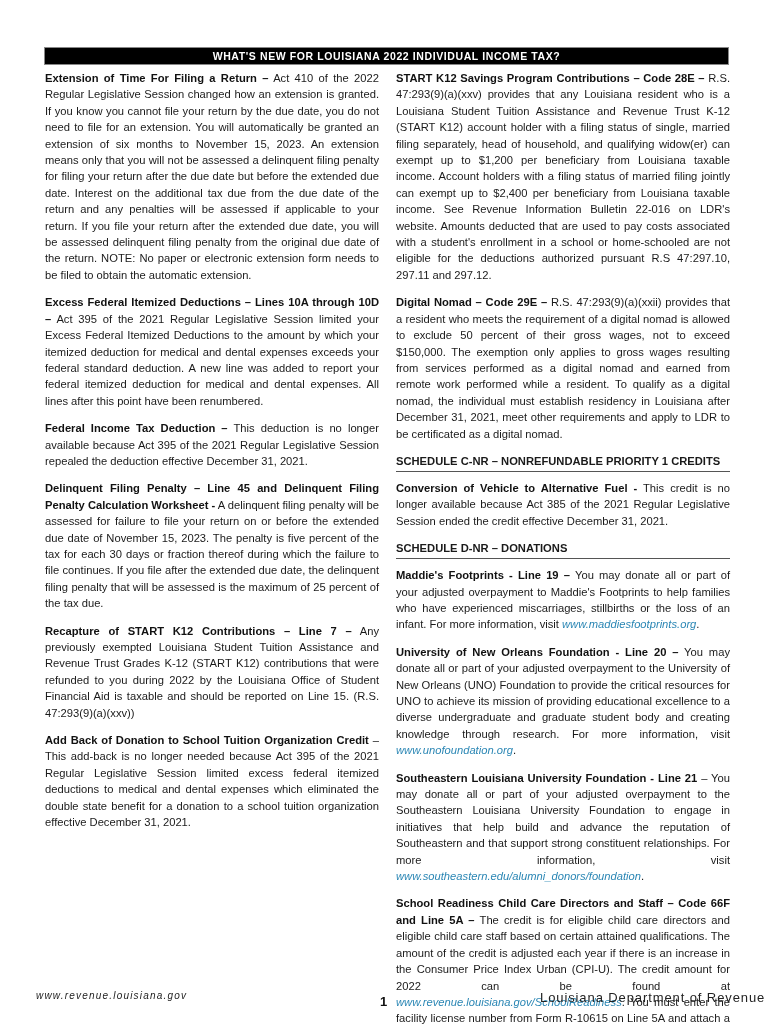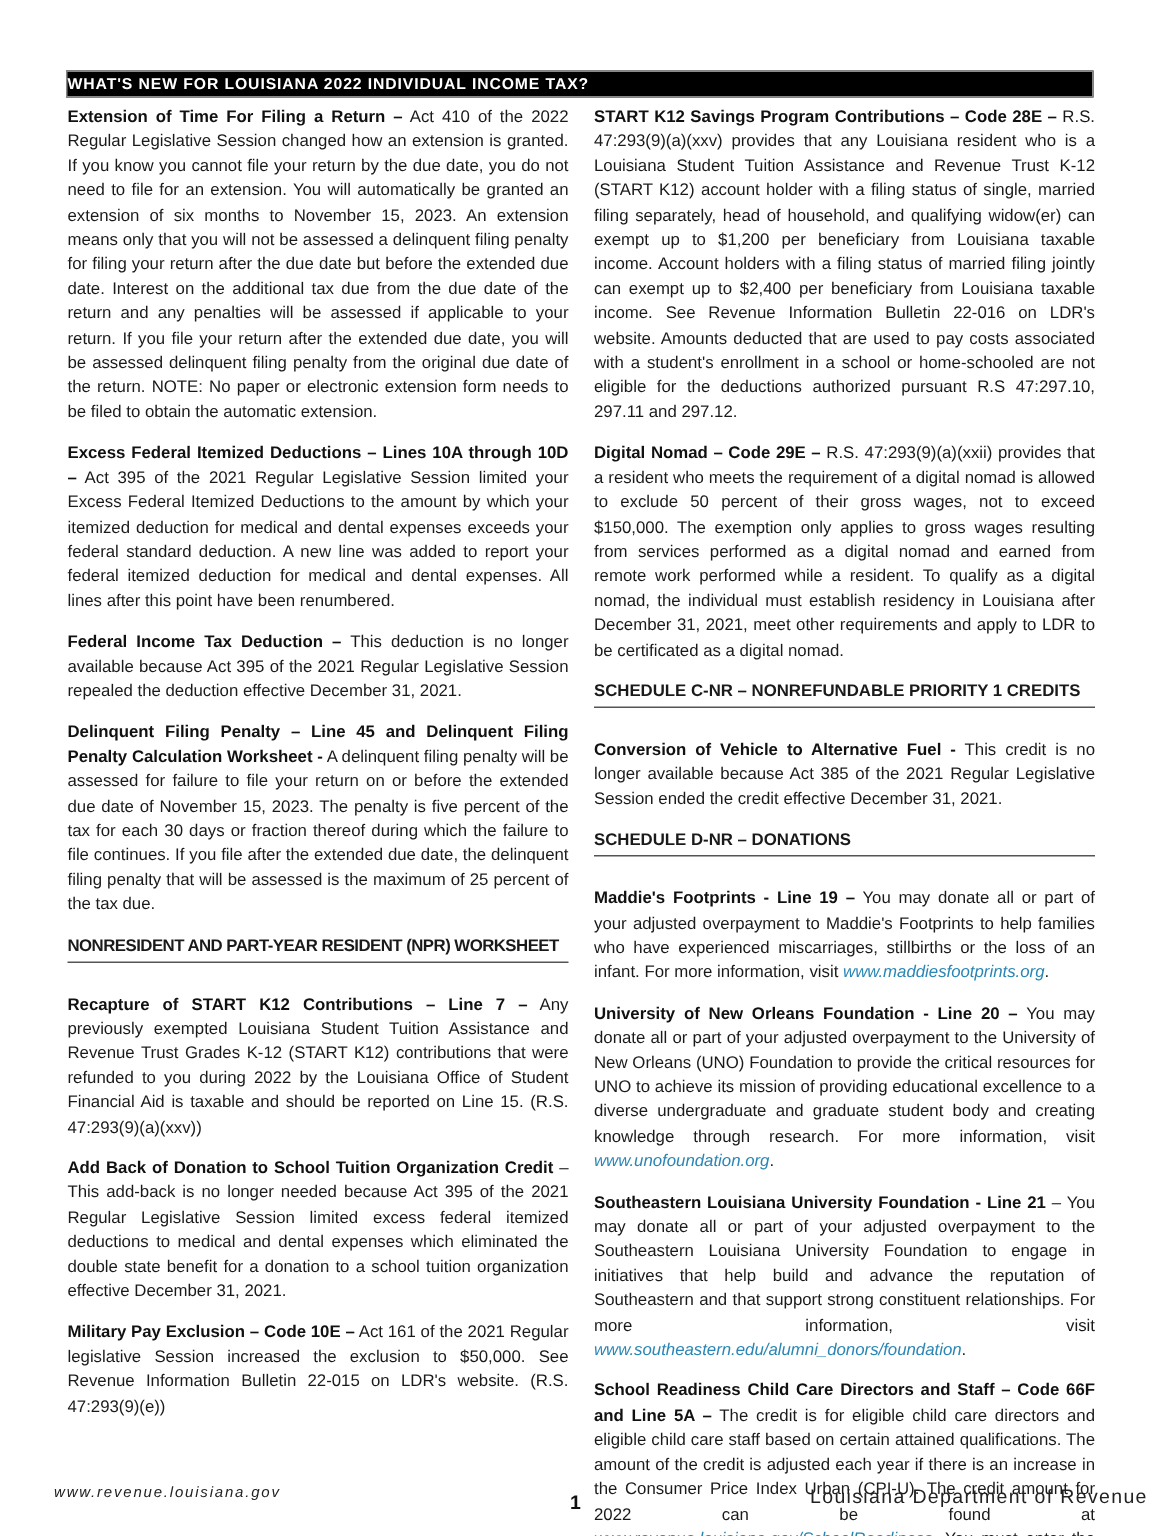--- a/index.html
+++ b/index.html
@@ -2,35 +2,35 @@
 <html><head>
   <meta charset="utf-8">
   <style>
     html, body { margin: 0; padding: 0; background: #ffffff; }
     body {
       width: 770px; height: 1024px; position: relative; overflow: hidden;
       font-family: "Liberation Sans", sans-serif; color: #1a1a1a;
     }
     .banner {
       position: absolute; left: 44px; top: 47px; width: 683px; height: 16px;
-      background: #000; color: #fff; 
+      background: #000; color: #fff; text-align: center;
       font-weight: bold; font-size: 10.5px; line-height: 16px; letter-spacing: 0.6px;
       border: 1px solid #888;
     }
     .col {
       position: absolute; top: 70px; width: 334px;
       font-size: 11.2px; line-height: 16.4px; text-align: justify;
     }
     .col.left { left: 45px; }
     .col.right { left: 396px; }
     .para { margin: 0 0 11px 0; }
     .para b { font-weight: bold; color: #111; }
     .sec-head {
       font-weight: bold; font-size: 11.2px; line-height: 16px;
-      border-bottom: 1.5px solid #555; padding-bottom: 2px; margin: 0 0 20px 0;
+      border-bottom: 1.5px solid #555; padding-bottom: 2px; margin: 0 0 8px 0;
       text-align: left; white-space: nowrap;
     }
     .sec-head.narrow { letter-spacing: -0.35px; }
     a.link { color: #2a86b4; font-style: italic; }
     .footer-left {
       position: absolute; left: 36px; top: 990px; font-size: 10px; font-style: italic;
       letter-spacing: 1.2px; color: #222;
     }
     .footer-center {
       position: absolute; left: 380px; top: 994px; font-size: 13px; font-weight: bold; color: #111;
@@ -43,24 +43,22 @@
 <body>
 
 <div class="banner">WHAT'S NEW FOR LOUISIANA 2022 INDIVIDUAL INCOME TAX?</div>
 
 <div class="col left">
   <p class="para"><b>Extension of Time For Filing a Return –</b><span> Act 410 of the 2022 Regular Legislative Session changed how an extension is granted. If you know you cannot file your return by the due date, you do not need to file for an extension. You will automatically be granted an extension of six months to November 15, 2023. An extension means only that you will not be assessed a delinquent filing penalty for filing your return after the due date but before the extended due date. Interest on the additional tax due from the due date of the return and any penalties will be assessed if applicable to your return. If you file your return after the extended due date, you will be assessed delinquent filing penalty from the original due date of the return. NOTE: No paper or electronic extension form needs to be filed to obtain the automatic extension.</span></p>
   <p class="para"><b>Excess Federal Itemized Deductions – Lines 10A through 10D –</b><span> Act 395 of the 2021 Regular Legislative Session limited your Excess Federal Itemized Deductions to the amount by which your itemized deduction for medical and dental expenses exceeds your federal standard deduction. A new line was added to report your federal itemized deduction for medical and dental expenses. All lines after this point have been renumbered.</span></p>
   <p class="para"><b>Federal Income Tax Deduction –</b><span> This deduction is no longer available because Act 395 of the 2021 Regular Legislative Session repealed the deduction effective December 31, 2021.</span></p>
   <p class="para"><b>Delinquent Filing Penalty – Line 45 and Delinquent Filing Penalty Calculation Worksheet -</b><span> A delinquent filing penalty will be assessed for failure to file your return on or before the extended due date of November 15, 2023. The penalty is five percent of the tax for each 30 days or fraction thereof during which the failure to file continues. If you file after the extended due date, the delinquent filing penalty that will be assessed is the maximum of 25 percent of the tax due.</span></p>
 
-  <div class="sec-head narrow">NONRESIDENT AND PART-YEAR RESIDENT (NPR) WORKSHEET</div>
   <p class="para"><b>Recapture of START K12 Contributions – Line 7 –</b><span> Any previously exempted Louisiana Student Tuition Assistance and Revenue Trust Grades K-12 (START K12) contributions that were refunded to you during 2022 by the Louisiana Office of Student Financial Aid is taxable and should be reported on Line 15. (R.S. 47:293(9)(a)(xxv))</span></p>
   <p class="para"><b>Add Back of Donation to School Tuition Organization Credit</b><span> – This add-back is no longer needed because Act 395 of the 2021 Regular Legislative Session limited excess federal itemized deductions to medical and dental expenses which eliminated the double state benefit for a donation to a school tuition organization effective December 31, 2021.</span></p>
-  <p class="para"><b>Military Pay Exclusion – Code 10E –</b><span> Act 161 of the 2021 Regular legislative Session increased the exclusion to $50,000. See Revenue Information Bulletin 22-015 on LDR's website. (R.S. 47:293(9)(e))</span></p>
 </div>
 
 <div class="col right">
   <p class="para"><b>START K12 Savings Program Contributions – Code 28E –</b><span> R.S. 47:293(9)(a)(xxv) provides that any Louisiana resident who is a Louisiana Student Tuition Assistance and Revenue Trust K-12 (START K12) account holder with a filing status of single, married filing separately, head of household, and qualifying widow(er) can exempt up to $1,200 per beneficiary from Louisiana taxable income. Account holders with a filing status of married filing jointly can exempt up to $2,400 per beneficiary from Louisiana taxable income. See Revenue Information Bulletin 22-016 on LDR's website. Amounts deducted that are used to pay costs associated with a student's enrollment in a school or home-schooled are not eligible for the deductions authorized pursuant R.S 47:297.10, 297.11 and 297.12.</span></p>
   <p class="para"><b>Digital Nomad – Code 29E –</b><span> R.S. 47:293(9)(a)(xxii) provides that a resident who meets the requirement of a digital nomad is allowed to exclude 50 percent of their gross wages, not to exceed $150,000. The exemption only applies to gross wages resulting from services performed as a digital nomad and earned from remote work performed while a resident. To qualify as a digital nomad, the individual must establish residency in Louisiana after December 31, 2021, meet other requirements and apply to LDR to be certificated as a digital nomad.</span></p>
 
   <div class="sec-head">SCHEDULE C-NR – NONREFUNDABLE PRIORITY 1 CREDITS</div>
   <p class="para"><b>Conversion of Vehicle to Alternative Fuel -</b><span> This credit is no longer available because Act 385 of the 2021 Regular Legislative Session ended the credit effective December 31, 2021.</span></p>
 
   <div class="sec-head">SCHEDULE D-NR – DONATIONS</div>

